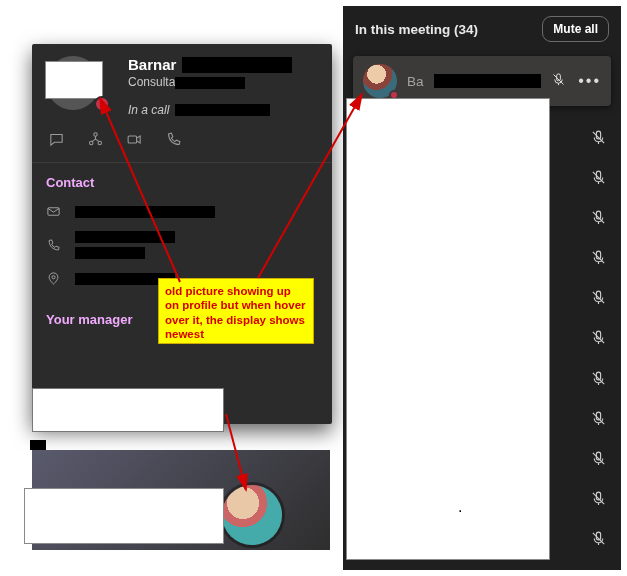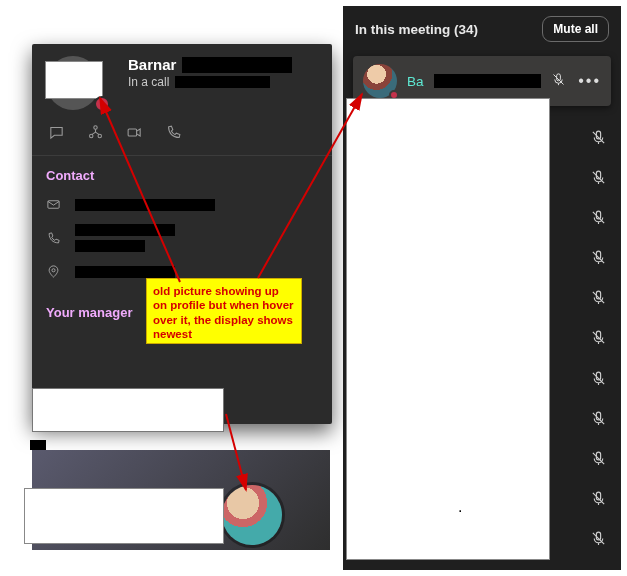--- a/index.html
+++ b/index.html
@@ -65,38 +65,38 @@
     border:1px solid #6b6b6b; padding:5px 10px; border-radius:9px; cursor:pointer;
   }
   .participant-card {
     margin: 4px 10px 0 10px; background:#3b3a39; border-radius:4px;
     display:flex; align-items:center; padding:8px 10px; gap:10px;
     box-shadow: 0 2px 6px rgba(0,0,0,.5);
   }
   .p-ava-wrap { position:relative; width:34px; height:34px; }
   .p-ava { width:34px; height:34px; border-radius:50%; background:radial-gradient(circle at 40% 30%, #eecba8 0 30%, #8a433a 30% 50%, #3a6b7a 50% 100%); }
   .p-busy { position:absolute; right:-2px; bottom:-2px; width:10px; height:10px; border-radius:50%; background:#c4314b; border:2px solid #3b3a39; }
-  .p-name { font-size:13.5px; color:#5eead4; }
+  .p-name { font-size:13.5px; color:#a3a3a3; }
   .p-name-redact { width: 110px; height:14px; background:#000; display:inline-block; }
   .cursor-glyph { position:absolute; left: 54px; top: 88px; color:#fff; font-size:14px; pointer-events:none;}
   .p-actions { margin-left:auto; display:flex; align-items:center; gap:12px; }
   .p-actions svg { width:15px; height:15px; stroke:#ddd; fill:none; stroke-width:1.6; }
 
   .mute-col { position:absolute; right:8px; top:110px; width:30px; bottom:8px; display:flex; flex-direction:column; justify-content:space-between; padding:6px 0 8px 0; }
   .mute-col .mi { width:30px; height:30px; display:flex; align-items:center; justify-content:center; }
   .mute-col svg { width:17px; height:17px; stroke:#cfcfcf; fill:none; stroke-width:1.6; }
 
   .big-white-cover {
     position:absolute; left:346px; top:98px; width:204px; height:462px; background:#fff; border:1px solid #888;
   }
   .tiny-dot { position:absolute; left:458px; top:498px; width:5px; height:5px; }
 
   
   .note {
-    position:absolute; left:146px; top:278px; width:156px; height:66px;
+    position:absolute; left:158px; top:278px; width:156px; height:66px;
     background:#ffff00; color:#d40000; font-size:11.5px; font-weight:600;
     padding:5px 6px; line-height:1.25; border:1px solid #ccaa00;
     z-index: 80;
   }
 
   
   .arrows { position:absolute; left:0; top:0; width:627px; height:576px; pointer-events:none; z-index:90; }
 
 </style>
 </head>
@@ -109,21 +109,24 @@
       <div class="avatar-wrap">
         <div class="avatar-big"></div>
         <div class="redact-avatar"></div>
         <div class="presence-busy"></div>
       </div>
       <div class="head-text">
         <div class="name-line">
           <span class="name">Barnar</span>
           <span class="name-redact-inline"></span>
         </div>
-        <div class="status" style="margin-top:2px;">
+        <div class="role" style="margin-top:2px;">
+          <span>Consulta</span><span class="role-redact"></span>
+        </div>
+        <div class="status" style="margin-top:14px;font-style:italic;">
           <span>In a call</span>
           <span class="status-redact"></span>
         </div>
       </div>
     </div>
 
     <div class="action-row">
       <span class="act">
         <svg viewBox="0 0 24 24">
             <path d="M4 5h16v11H9l-5 4V5z"></path>

